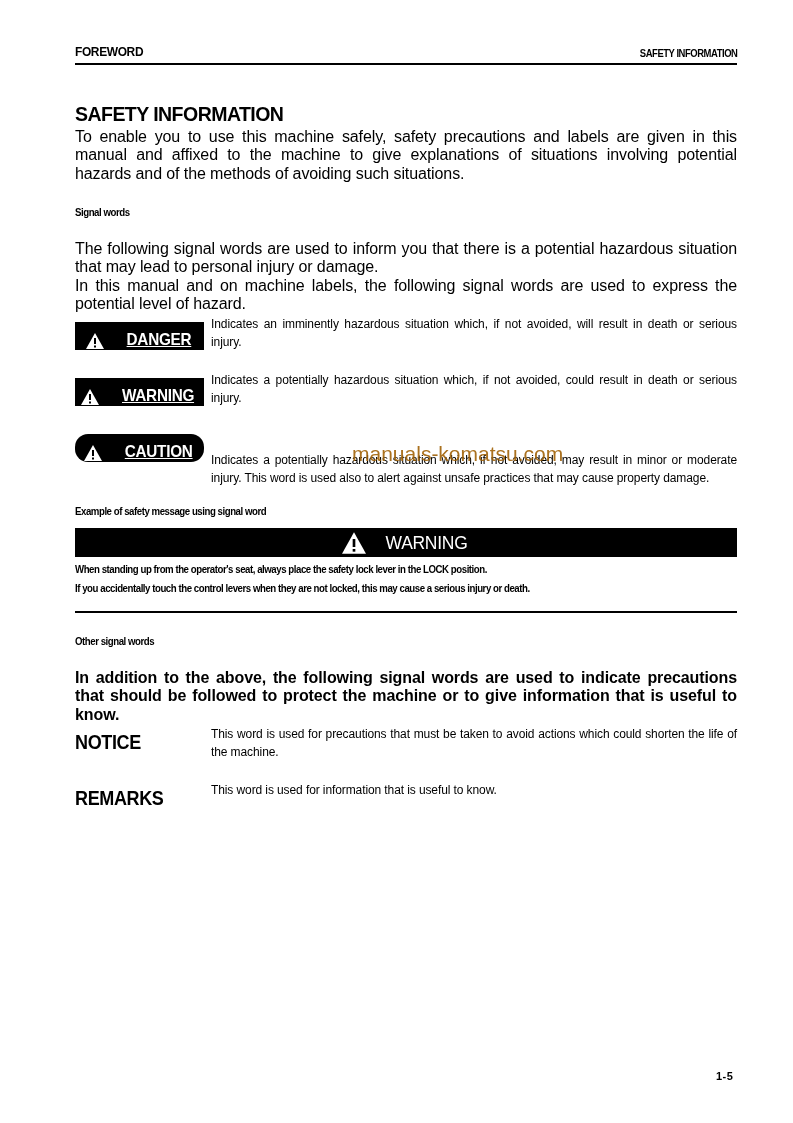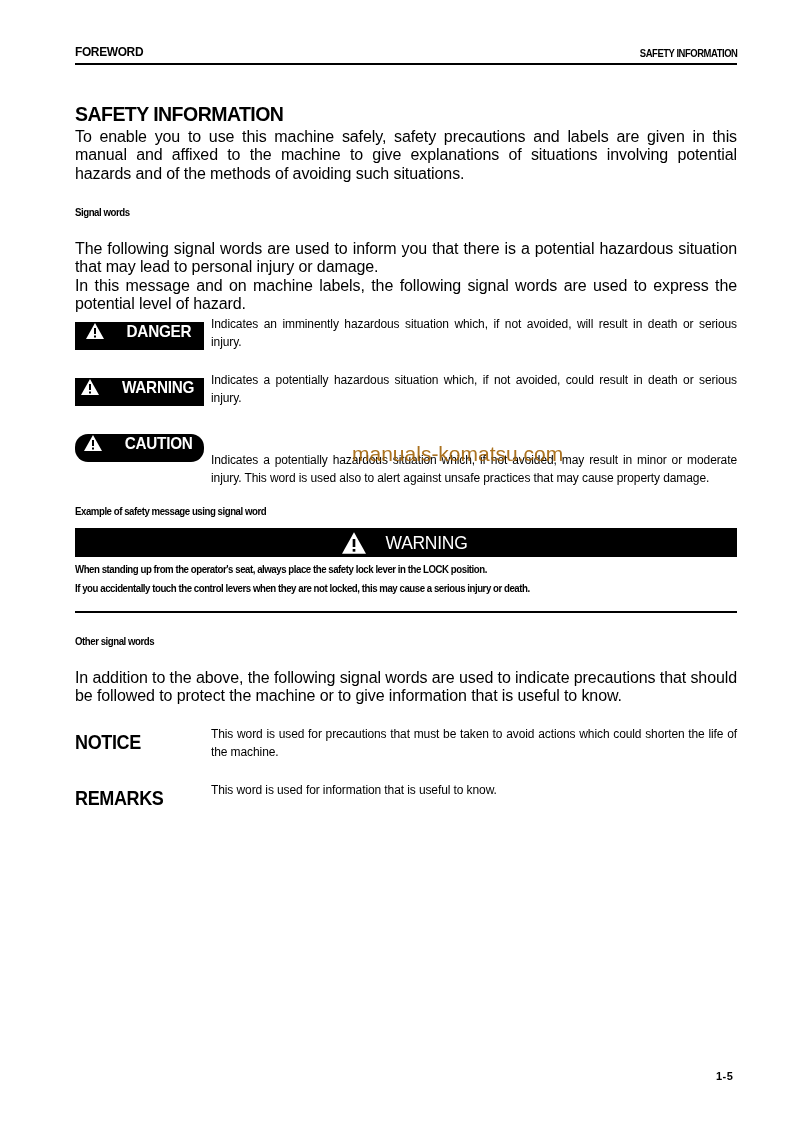--- a/index.html
+++ b/index.html
@@ -6,21 +6,21 @@
   body { width:793px; height:1123px; position:relative; overflow:hidden;
          font-family:"Liberation Sans", sans-serif; color:#000; }
   .abs { position:absolute; }
   .hdr-left { left:75px; top:44px; font-size:13px; font-weight:bold; letter-spacing:-0.4px; transform:scaleX(0.92); transform-origin:left; }
   .hdr-right { right:56px; top:47px; font-size:10.5px; font-weight:bold; letter-spacing:-0.5px; transform:scaleX(0.9); transform-origin:right; }
   .hdr-rule { left:75px; top:63px; width:662px; height:2px; background:#000; }
   .title { left:75px; top:102px; font-size:21px; font-weight:bold; letter-spacing:-0.6px; transform:scaleX(0.93); transform-origin:left; }
   .para { left:75px; width:662px; font-size:16px; line-height:18.4px; text-align:justify; letter-spacing:-0.1px; }
   .subhead { left:75px; font-size:10.5px; font-weight:bold; letter-spacing:-0.5px; transform:scaleX(0.92); transform-origin:left; }
   .sig-box { left:75px; width:129px; height:28px; background:#000; color:#fff;
-             display:flex; align-items:flex-start; justify-content:center; gap:18px; }
+             display:flex; align-items:flex-end; justify-content:center; gap:18px;text-decoration:underline; }
   .sig-box .lbl { font-size:17px; font-weight:bold; letter-spacing:-0.3px; transform:scaleX(0.9); }
   .tri { width:20px; height:18px; display:block; }
   .sig-desc { left:211px; width:526px; font-size:12px; line-height:18.4px; text-align:justify; letter-spacing:-0.1px; }
   .banner { left:75px; top:528px; width:662px; height:29px; background:#000; color:#fff;
             display:flex; align-items:center; justify-content:center; gap:14px; }
   .banner .lbl { font-size:19px; letter-spacing:-0.3px; transform:scaleX(0.92); }
   .banner .tri { width:28px; height:24px; }
   .ex-line { left:75px; font-size:10.5px; font-weight:bold; letter-spacing:-0.5px; transform:scaleX(0.92); transform-origin:left; white-space:nowrap; }
   .sep { left:75px; top:611px; width:662px; height:2px; background:#000; }
   .word-lbl { left:75px; font-size:20px; font-weight:bold; letter-spacing:-0.4px; transform:scaleX(0.9); transform-origin:left; }
@@ -32,21 +32,21 @@
 
 <div class="abs hdr-left">FOREWORD</div>
 <div class="abs hdr-right">SAFETY INFORMATION</div>
 <div class="abs hdr-rule"></div>
 
 <div class="abs title">SAFETY INFORMATION</div>
 <div class="abs para" style="top:128px;">To enable you to use this machine safely, safety precautions and labels are given in this manual and affixed to the machine to give explanations of situations involving potential hazards and of the methods of avoiding such situations.</div>
 
 <div class="abs subhead" style="top:206px;">Signal words</div>
 <div class="abs para" style="top:240px;">The following signal words are used to inform you that there is a potential hazardous situation that may lead to personal injury or damage.</div>
-<div class="abs para" style="top:277px;">In this message and on machine labels, the following signal words are used to express the potential level of hazard.</div>
+<div class="abs para" style="top:277px;">In this manual and on machine labels, the following signal words are used to express the potential level of hazard.</div>
 
 <div class="abs sig-box" style="top:322px;">
   <svg class="tri" viewBox="0 0 20 18">
     <polygon points="10,1 19,17 1,17" fill="#fff"></polygon>
     <rect x="9" y="6" width="2" height="6" fill="#000"></rect>
     <rect x="9" y="13.5" width="2" height="2" fill="#000"></rect>
   </svg>
   <span class="lbl">DANGER</span>
 </div>
 <div class="abs sig-desc" style="top:315px;">Indicates an imminently hazardous situation which, if not avoided, will result in death or serious injury.</div>
@@ -79,21 +79,21 @@
     <rect x="9" y="6" width="2" height="6" fill="#000"></rect>
     <rect x="9" y="13.5" width="2" height="2" fill="#000"></rect>
   </svg>
   <span class="lbl">WARNING</span>
 </div>
 <div class="abs ex-line" style="top:563px;">When standing up from the operator's seat, always place the safety lock lever in the LOCK position.</div>
 <div class="abs ex-line" style="top:582px;">If you accidentally touch the control levers when they are not locked, this may cause a serious injury or death.</div>
 <div class="abs sep"></div>
 
 <div class="abs subhead" style="top:635px;">Other signal words</div>
-<div class="abs para" style="top:669px;">In addition to the above, the following signal words are used to indicate precautions that should be followed to protect the machine or to give information that is useful to know.</div>
+<div class="abs para" style="top:669px;font-weight:bold;">In addition to the above, the following signal words are used to indicate precautions that should be followed to protect the machine or to give information that is useful to know.</div>
 
 <div class="abs word-lbl" style="top:731px;">NOTICE</div>
 <div class="abs sig-desc" style="top:725px;">This word is used for precautions that must be taken to avoid actions which could shorten the life of the machine.</div>
 
 <div class="abs word-lbl" style="top:787px;">REMARKS</div>
 <div class="abs sig-desc" style="top:747px;margin-top:34px;">This word is used for information that is useful to know.</div>
 
 <div class="abs page-num">1-5</div>
 
 </body></html>

